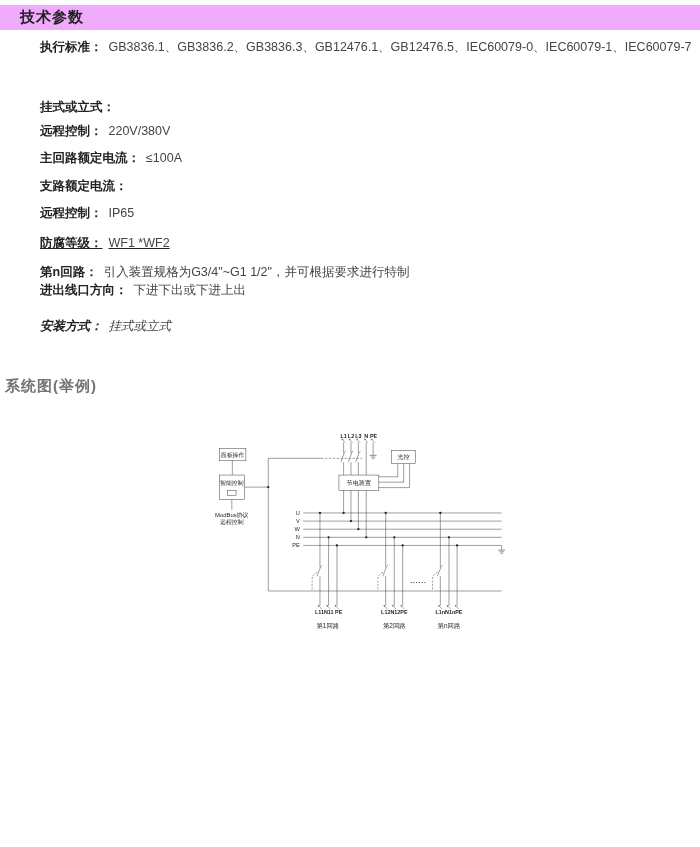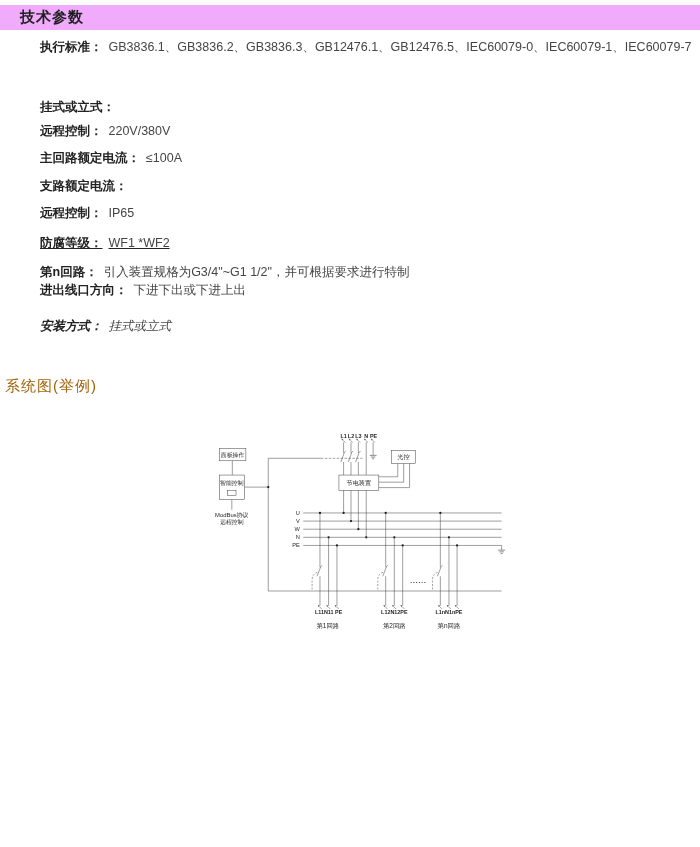--- a/index.html
+++ b/index.html
@@ -15,21 +15,21 @@
   .band .band-title{font-size:15px;font-weight:bold;color:#1f1f1f;padding-left:20px;letter-spacing:1px;}
   .spec-row{
     position:absolute;left:28px;display:flex;align-items:flex-start;gap:6px;
     font-size:12.5px;line-height:18px;white-space:nowrap;margin-left:12px;
   }
   .spec-row .k{font-weight:bold;color:#222;}
   .spec-row .v{color:#454545;}
   .spec-row.two-line{line-height:29px;}
   .vcol{display:flex;flex-direction:row;}
   .sys-heading{
-    position:absolute;left:5px;top:377px;font-size:15px;font-weight:normal;color:#a16207;letter-spacing:1px;
+    position:absolute;left:5px;top:377px;font-size:15px;font-weight:bold;color:#737373;letter-spacing:1px;
   }
   svg.diagram{position:absolute;left:0;top:430px;}
   svg .ln{stroke:#3c3c3c;stroke-width:1;fill:none;}
   svg .dash{stroke-dasharray:5,3;}
   svg .dash2{stroke-dasharray:4,3;}
   svg .bx{stroke:#3c3c3c;stroke-width:1;fill:#fff;}
   svg .dot{fill:#1a1a1a;stroke:none;}
   svg text{fill:#1f1f1f;font-family:"Liberation Sans","DejaVu Sans",sans-serif;}
   svg .wire-lb{font-size:11px;font-weight:bold;text-anchor:middle;}
   svg .bus-lb{font-size:11.5px;text-anchor:end;}

